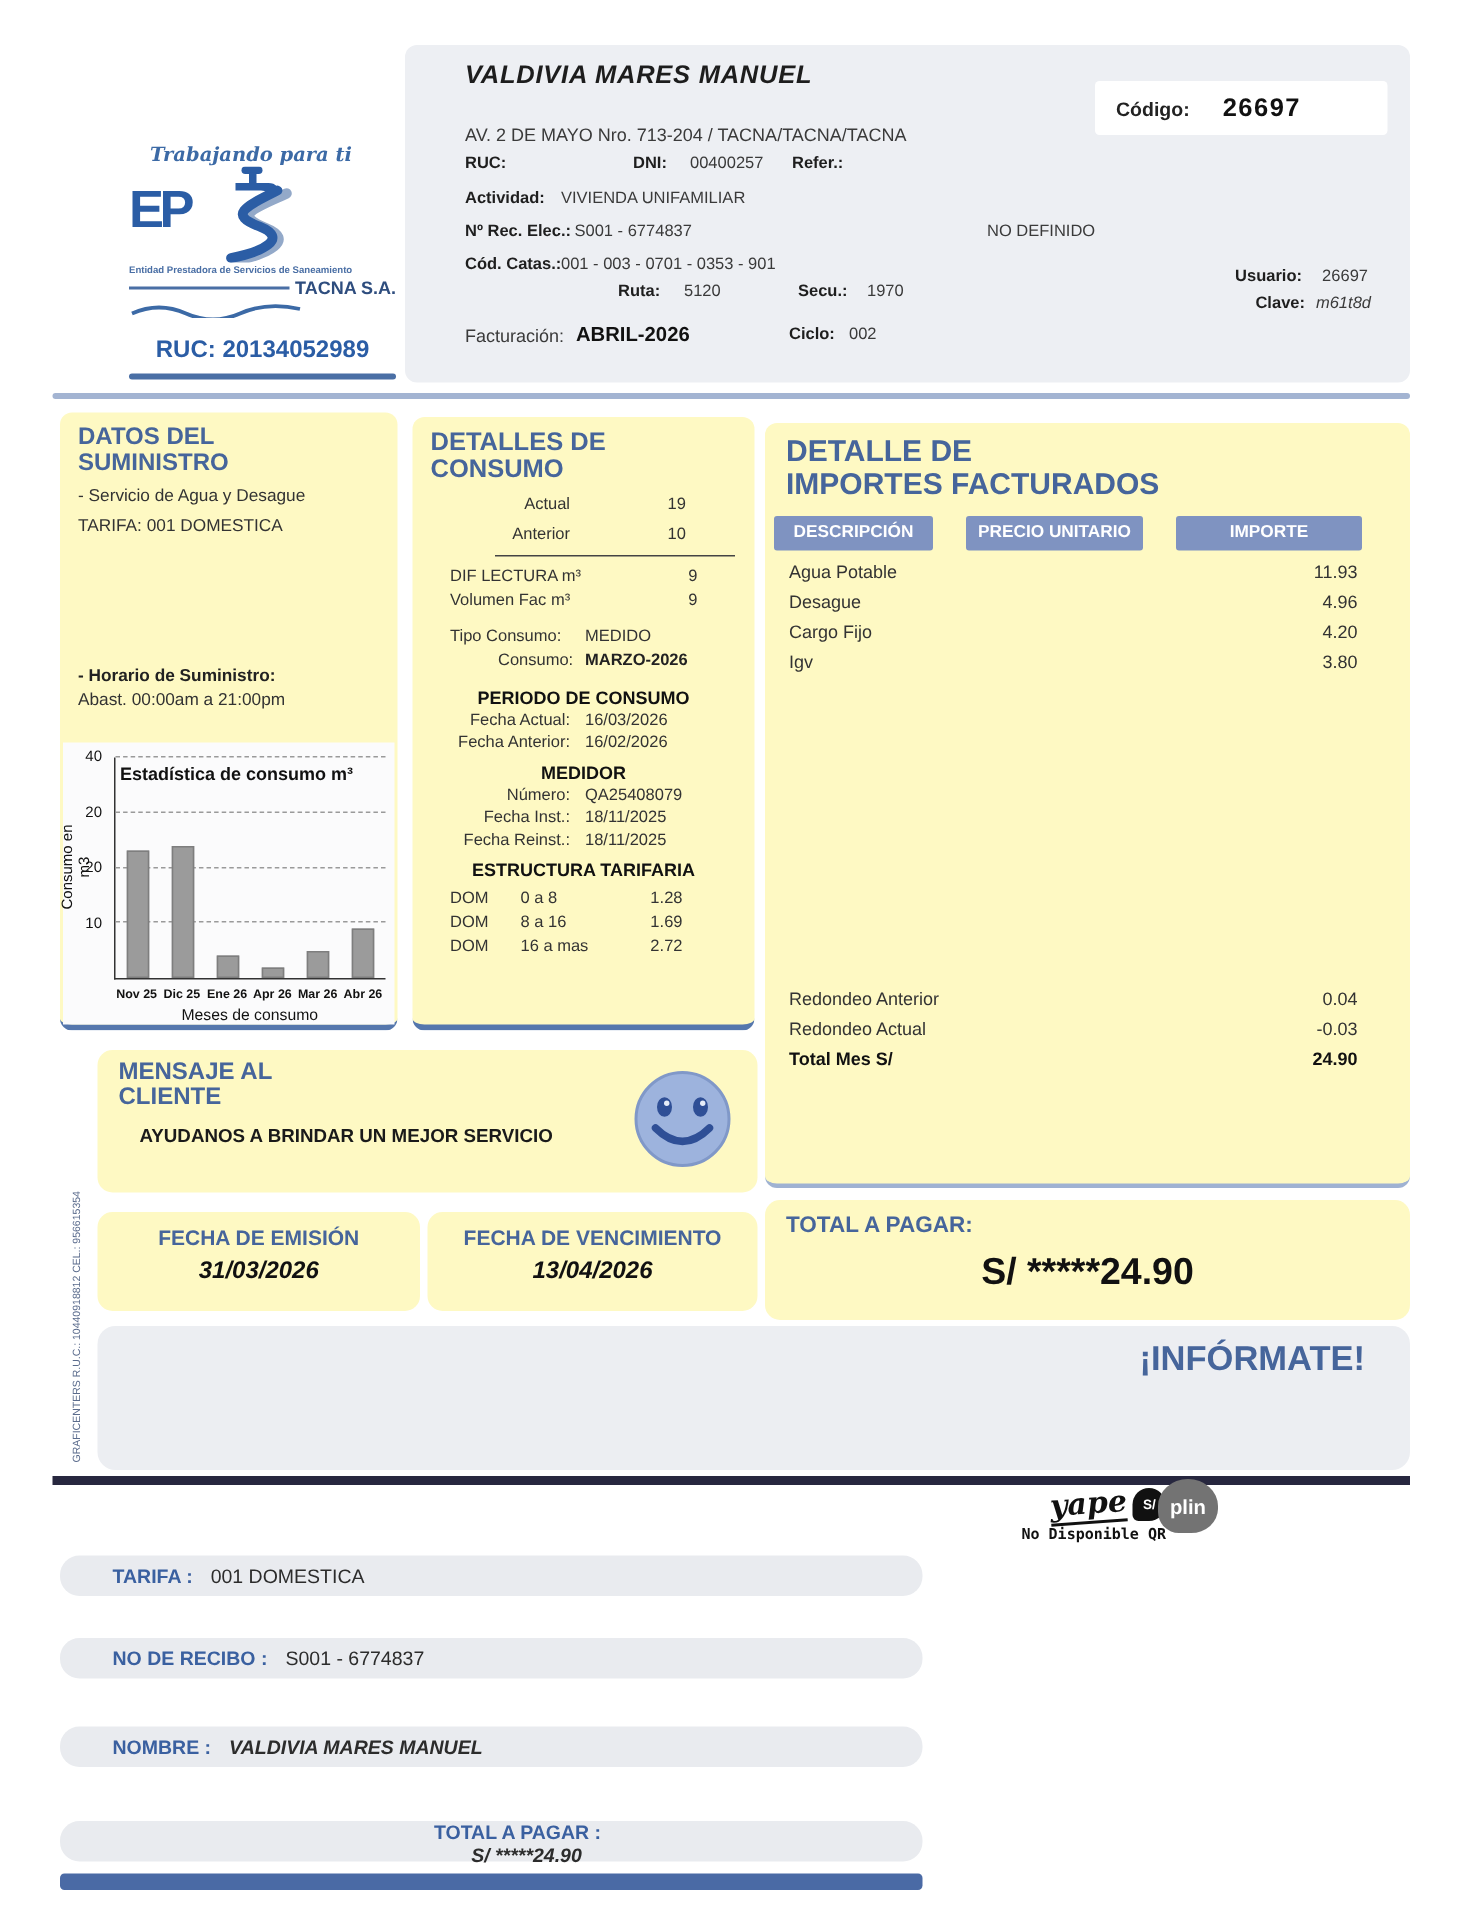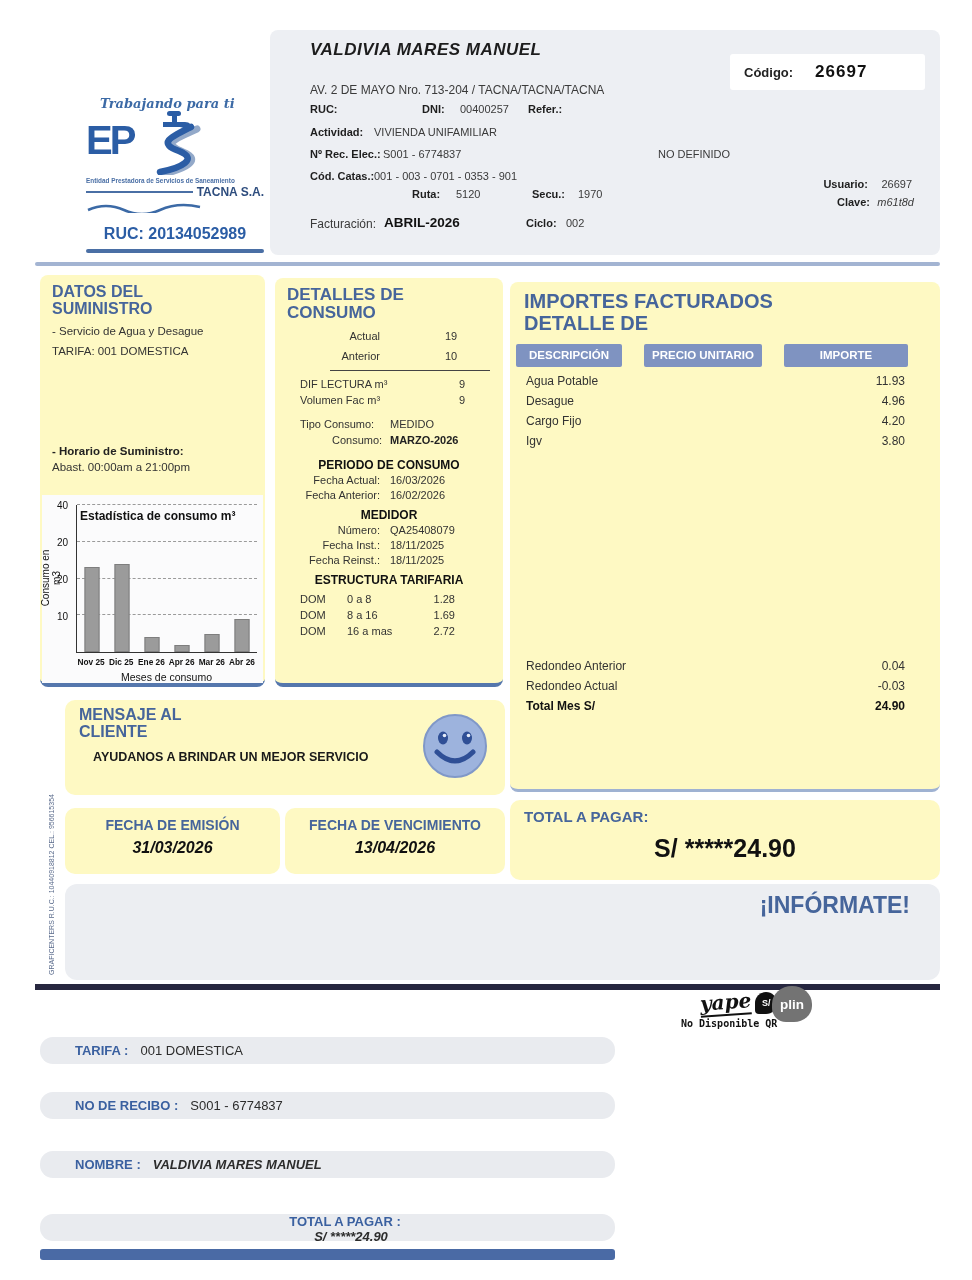--- a/index.html
+++ b/index.html
@@ -3,21 +3,21 @@
 <meta charset="utf-8">
 <style>
   * { margin:0; padding:0; box-sizing:border-box; }
   body { background:#fff; font-family:"Liberation Sans", sans-serif; }
   .page { position:relative; width:972px; height:1280px; background:#ffffff; overflow:hidden; }
 
   
   .logo-block { position:absolute; left:86px; top:96px; width:178px; }
   .logo-tagline { font-family:"DejaVu Serif", serif; font-style:italic; font-weight:bold; color:#3c6aa6; font-size:13px; margin-left:14px; }
   .logo-main { display:flex; align-items:flex-start; height:64px; }
-  .logo-ep { font-size:40px; font-weight:800; color:#2b5da5; letter-spacing:-3px; line-height:58px;text-align:center; }
+  .logo-ep { font-size:35px; font-weight:800; color:#2b5da5; letter-spacing:-3px; line-height:58px;text-align:center; }
   .logo-sub { font-size:6.4px; font-weight:bold; color:#4a6fa5; margin-top:2px; }
   .logo-tacna-row { display:flex; align-items:center; margin-top:1px; }
   .logo-tacna-line { flex:1; height:1.5px; background:#4a6fa5; margin-right:4px; }
   .logo-tacna { font-size:12px; font-weight:bold; color:#2e4d7e; }
   .logo-ruc { text-align:center; font-size:16px; font-weight:bold; color:#2b5da5; margin-top:8px; }
   .logo-underline { height:4px; background:#4a6fa5; margin-top:6px; border-radius:2px; }
 
   
   .header-box { position:absolute; left:270px; top:30px; width:670px; height:225px; background:#edeff3; border-radius:8px; }
   .header-box .abs { position:absolute; white-space:nowrap; }
@@ -267,22 +267,22 @@
     <span class="abs c-lab" style="left:25px; top:331px;">DOM</span>
     <span class="abs c-lab" style="left:72px; top:331px;">8 a 16</span>
     <span class="abs c-lab c-right" style="left:140px; top:331px; width:40px;">1.69</span>
     <span class="abs c-lab" style="left:25px; top:347px;">DOM</span>
     <span class="abs c-lab" style="left:72px; top:347px;">16 a mas</span>
     <span class="abs c-lab c-right" style="left:140px; top:347px; width:40px;">2.72</span>
   </div>
 
   <div class="panel col-importes">
     <div class="abs panel-title importes-title">
+      <div>DETALLE DE</div>
       <div>IMPORTES FACTURADOS</div>
-      <div>DETALLE DE</div>
     </div>
     <div class="chip" style="left:6px;   width:106px;">DESCRIPCIÓN</div>
     <div class="chip" style="left:134px; width:118px;">PRECIO UNITARIO</div>
     <div class="chip" style="left:274px; width:124px;">IMPORTE</div>
 
     <span class="abs i-desc" style="left:16px; top:92px;">Agua Potable</span>
     <span class="abs i-val" style="left:335px; top:92px;">11.93</span>
     <span class="abs i-desc" style="left:16px; top:112px;">Desague</span>
     <span class="abs i-val" style="left:335px; top:112px;">4.96</span>
     <span class="abs i-desc" style="left:16px; top:132px;">Cargo Fijo</span>

